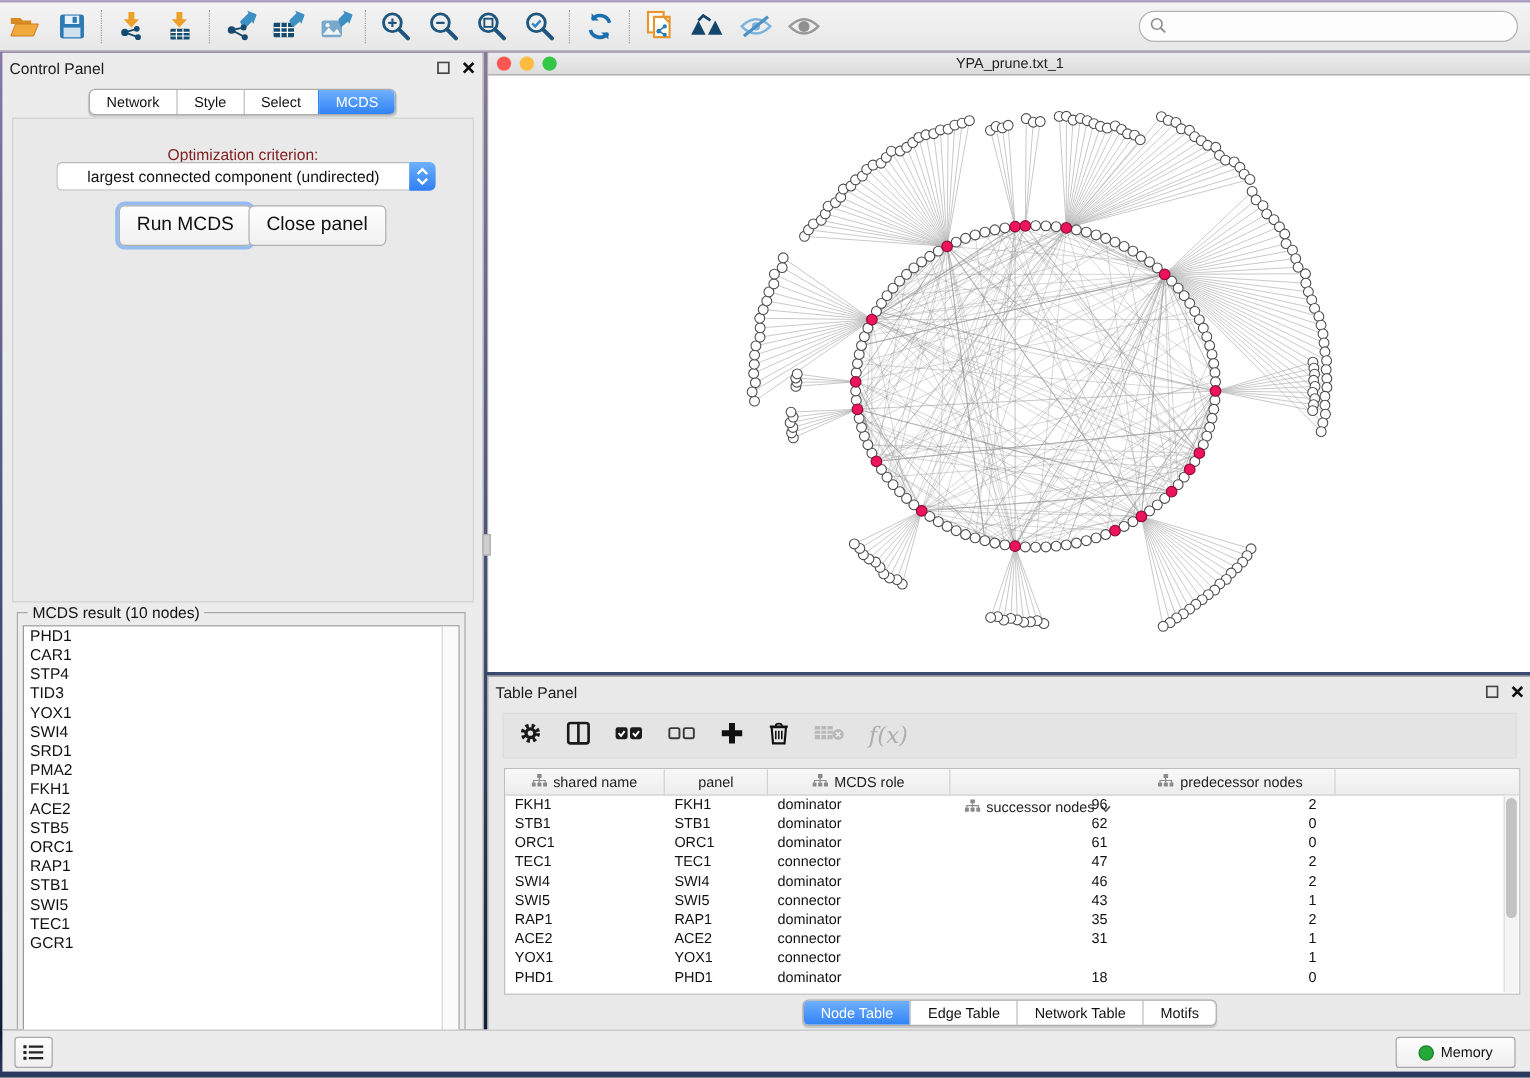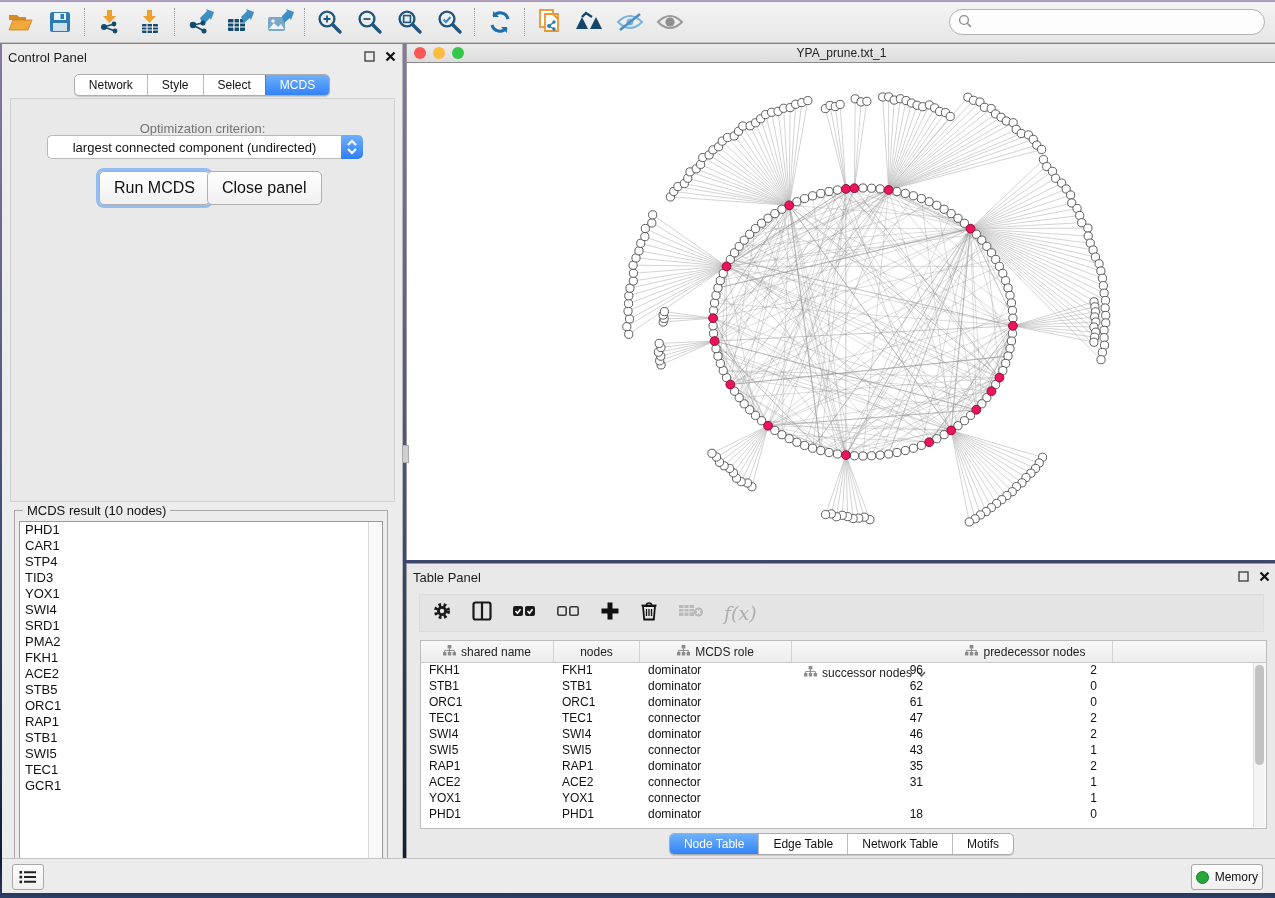--- a/index.html
+++ b/index.html
@@ -27,21 +27,21 @@
   .panel-title-icons{margin-left:auto;display:flex;gap:10px;align-items:center;}
   #cp-tabs-row{display:flex;justify-content:center;margin-top:4px;}
   .segmented{display:flex;border:1px solid #adadad;border-radius:5px;background:#fff;
     box-shadow:0 1px 1px rgba(0,0,0,.15);overflow:hidden;height:20px;}
   .segment{padding:0 14px;font-size:12px;color:#111;display:flex;align-items:center;
     border-left:1px solid #bcbcbc;cursor:default;white-space:nowrap;}
   .segment:first-child{border-left:none;}
   .segment.active{background:linear-gradient(#6fb0fb,#3183f7);color:#fff;border-left-color:#3183f7;}
   #cp-content{position:absolute;left:8px;top:54px;width:383px;height:402px;
     background:#e9e9e9;border:1px solid #d2d2d2;}
-  #opt-label{text-align:center;font-size:13px;color:#737373;margin-top:22px;}
+  #opt-label{text-align:center;font-size:13px;color:#7f1d1d;margin-top:22px;}
   #criterion-select{position:absolute;left:36px;top:36px;width:316px;height:24px;display:flex;}
   #criterion-value{flex:1;background:#fff;border:1px solid #b9b9b9;border-right:none;
     border-radius:5px 0 0 5px;font-size:13px;color:#111;display:flex;align-items:center;justify-content:center;}
   #criterion-stepper{width:22px;background:linear-gradient(#6db0fb,#2f7ef4);border-radius:0 5px 5px 0;
     display:flex;align-items:center;justify-content:center;}
   .btn{background:linear-gradient(#ffffff,#f0f0f0);border:1px solid #b0b0b0;border-radius:5px;
     font-size:16px;color:#111;height:24px;padding:4px 14px;display:inline-flex;align-items:center;}
   #run-btn{position:absolute;left:88px;top:72px;box-shadow:0 0 0 3px rgba(92,158,245,.6);}
   #close-btn{position:absolute;left:196px;top:72px;}
   #result-box{position:absolute;left:12px;top:466px;width:372px;height:372px;
@@ -78,21 +78,21 @@
   .td.r{padding-right:16px;text-align:right;}
   #table-scroll{position:absolute;right:1px;top:22px;width:11px;bottom:1px;background:#f4f4f4;border-left:1px solid #ddd;}
   #table-thumb{position:absolute;left:1px;right:1px;top:2px;height:100px;border-radius:5px;background:#c2c2c2;}
   #tp-tabs-row{position:absolute;left:0;right:0;top:269px;display:flex;justify-content:center;}
   
   #status-bar{position:absolute;left:2px;top:858px;width:1273px;height:34px;background:#ececec;
     border-top:1px solid #c4c4c4;}
   #list-btn{position:absolute;left:10px;top:5px;width:30px;height:24px;background:linear-gradient(#fdfdfd,#f0f0f0);
     border:1px solid #a8a8a8;border-radius:3px;display:flex;align-items:center;justify-content:center;}
   #memory-btn{position:absolute;right:12px;top:5px;height:24px;background:linear-gradient(#fdfdfd,#f0f0f0);
-    border:1px solid #a8a8a8;border-radius:3px;display:flex;align-items:center;gap:6px;padding:0 4px;font-size:12px;color:#111;}
+    border:1px solid #a8a8a8;border-radius:3px;display:flex;align-items:center;gap:6px;padding:0 18px;font-size:12px;color:#111;}
   #memory-dot{width:11px;height:11px;border-radius:50%;background:#23a839;border:1px solid #1b7d2b;}
 </style>
 </head>
 <body>
 
 <div id="screen">
 
   <div id="toolbar">
     <div class="tbtn">
         <svg width="26" height="22" viewBox="0 0 26 22">
@@ -1069,21 +1069,21 @@
                   <rect x="4.6" y="0" width="3.8" height="3.4" rx="0.5"></rect>
                   <rect x="0" y="7" width="3.4" height="3.4" rx="0.5"></rect>
                   <rect x="4.8" y="7" width="3.4" height="3.4" rx="0.5"></rect>
                   <rect x="9.6" y="7" width="3.4" height="3.4" rx="0.5"></rect>
                   <path d="M6.4 3.4v2M1.7 7V5.4h9.6V7M6.4 5.4V7" stroke="#8a8a8a" stroke-width="1" fill="none"></path>
                 </g>
               </svg></span>
             <span>shared name</span>
           </div>
           <div class="th" style="width: 86px;">
-            <span>nodes</span>
+            <span>panel</span>
           </div>
           <div class="th" style="width: 152px;">
             <span><svg width="13" height="11" viewBox="0 0 13 11">
                 <g fill="#8a8a8a">
                   <rect x="4.6" y="0" width="3.8" height="3.4" rx="0.5"></rect>
                   <rect x="0" y="7" width="3.4" height="3.4" rx="0.5"></rect>
                   <rect x="4.8" y="7" width="3.4" height="3.4" rx="0.5"></rect>
                   <rect x="9.6" y="7" width="3.4" height="3.4" rx="0.5"></rect>
                   <path d="M6.4 3.4v2M1.7 7V5.4h9.6V7M6.4 5.4V7" stroke="#8a8a8a" stroke-width="1" fill="none"></path>
                 </g>

